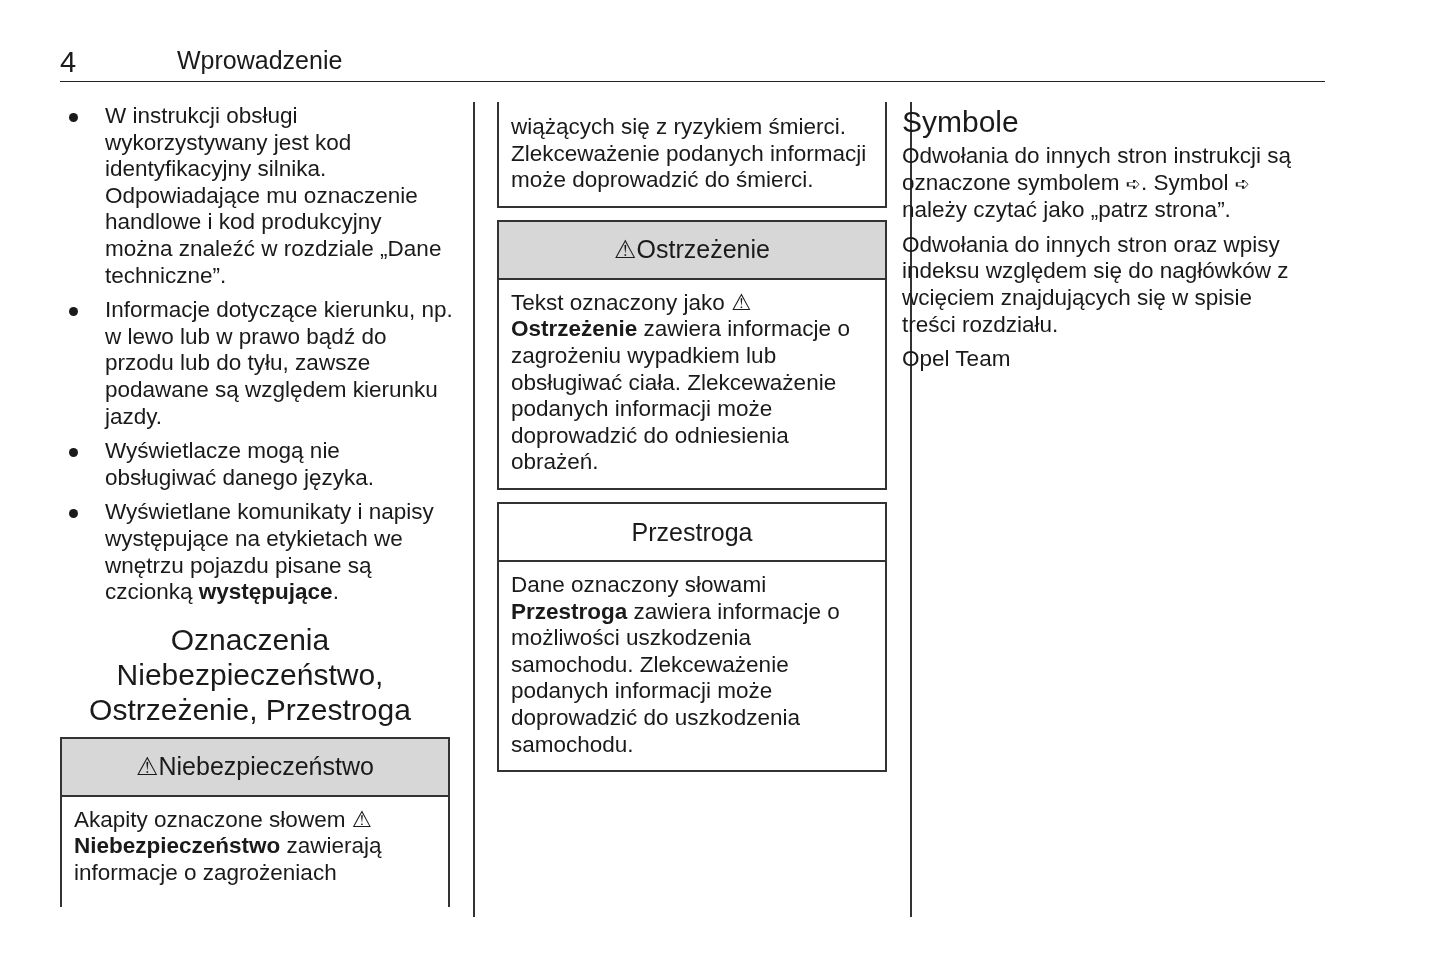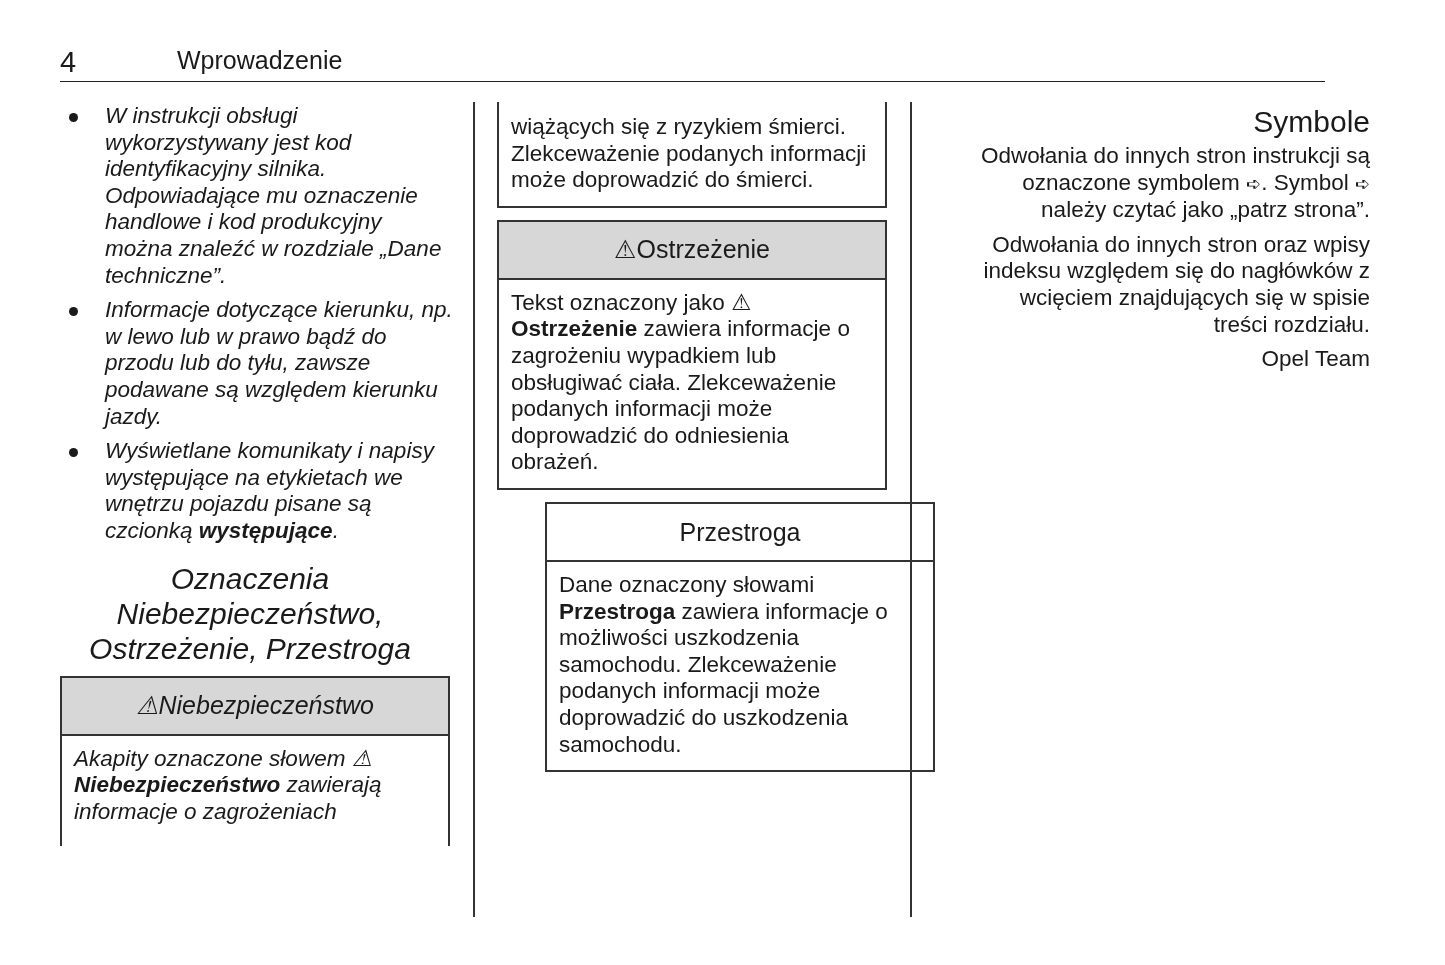--- a/index.html
+++ b/index.html
@@ -5,21 +5,21 @@
   html, body { margin: 0; padding: 0; background: #ffffff; }
   body { width: 1445px; height: 965px; position: relative; overflow: hidden;
          font-family: "Liberation Sans", sans-serif; color: #1a1a1a; }
   .header { position: absolute; left: 60px; top: 44px; width: 1265px; height: 37px;
             border-bottom: 1.5px solid #222; }
   .page-num { position: absolute; left: 0; top: 2px; font-size: 29px; }
   .chapter { position: absolute; left: 117px; top: 2px; font-size: 25px; }
   .col { position: absolute; top: 100px; }
   .col1 { left: 60px; width: 395px; }
   .col2 { left: 497px; width: 374px; }
-  .col3 { left: 970px; width: 400px; text-align: right; }
+  .col3 { left: 902px; width: 400px; }
   .vline { position: absolute; top: 102px; width: 1.5px; background: #333; }
   .v1 { left: 473px; height: 815px; }
   .v2 { left: 910px; height: 815px; }
   .txt { font-size: 22.5px; line-height: 26.6px; }
   ul.bullets { list-style: none; margin: 0; padding: 0; }
   ul.bullets li { position: relative; padding-left: 45px; margin-bottom: 8px; }
   ul.bullets li .dot { position: absolute; left: 9px; top: 10px; width: 9px; height: 9px;
                        border-radius: 50%; background: #1a1a1a; }
   .h2 { font-size: 30px; line-height: 35px; margin: 0; font-weight: normal; }
   .box { border: 2px solid #333; box-sizing: border-box; }
@@ -37,24 +37,25 @@
 <body>
 
 <div class="header">
   <span class="page-num">4</span>
   <span class="chapter">Wprowadzenie</span>
 </div>
 
 <div class="vline v1"></div>
 <div class="vline v2"></div>
 
-<div class="col col1 txt" style="top:103px;font-style:italic;">
+<div class="col col1 txt" style="top:103px;">
   <ul class="bullets">
     <li><span class="dot"></span><span>W instrukcji obsługi wykorzystywany jest kod identyfikacyjny silnika. Odpowiadające mu oznaczenie handlowe i kod produkcyjny można znaleźć w rozdziale „Dane techniczne”.</span></li>
     <li><span class="dot"></span><span>Informacje dotyczące kierunku, np. w lewo lub w prawo bądź do przodu lub do tyłu, zawsze podawane są względem kierunku jazdy.</span></li>
+    <li style="padding-right:20px;"><span class="dot"></span><span>Wyświetlacze mogą nie obsługiwać danego języka.</span></li>
     <li><span class="dot"></span><span>Wyświetlane komunikaty i napisy występujące na etykietach we wnętrzu pojazdu pisane są czcionką </span><span class="b">występujące</span><span>.</span></li>
   </ul>
   <h2 class="h2" style="margin-top:16px; margin-bottom:10px; width:380px;text-align:center;">Oznaczenia Niebezpieczeństwo, Ostrzeżenie, Przestroga</h2>
   <div class="box" style="width:390px; height:170px; border-bottom:none;">
     <div class="box-head grey">
       <span class="warn">⚠</span>
         <span>Niebezpieczeństwo</span>
     </div>
     <div class="box-body">
       <span>Akapity oznaczone słowem </span><span class="warn">⚠</span><span class="b">Niebezpieczeństwo</span><span> zawierają informacje o zagrożeniach</span>
@@ -68,21 +69,21 @@
   </div>
   <div class="box" style="width:390px; margin-top:12px;">
     <div class="box-head grey">
       <span class="warn">⚠</span>
         <span>Ostrzeżenie</span>
     </div>
     <div class="box-body">
       <span>Tekst oznaczony jako </span><span class="warn">⚠</span><span class="b">Ostrzeżenie</span><span> zawiera informacje o zagrożeniu wypadkiem lub obsługiwać ciała. Zlekceważenie podanych informacji może doprowadzić do odniesienia obrażeń.</span>
     </div>
   </div>
-  <div class="box" style="width:390px; margin-top:12px;margin-left:48px;">
+  <div class="box" style="width:390px; margin-top:12px;">
     <div class="box-head">
       <span>Przestroga</span>
     </div>
     <div class="box-body">
       <span>Dane oznaczony słowami </span><span class="b">Przestroga</span><span> zawiera informacje o możliwości uszkodzenia samochodu. Zlekceważenie podanych informacji może doprowadzić do uszkodzenia samochodu.</span>
     </div>
   </div>
 </div>
 
 <div class="col col3 txt" style="top:104px;">

